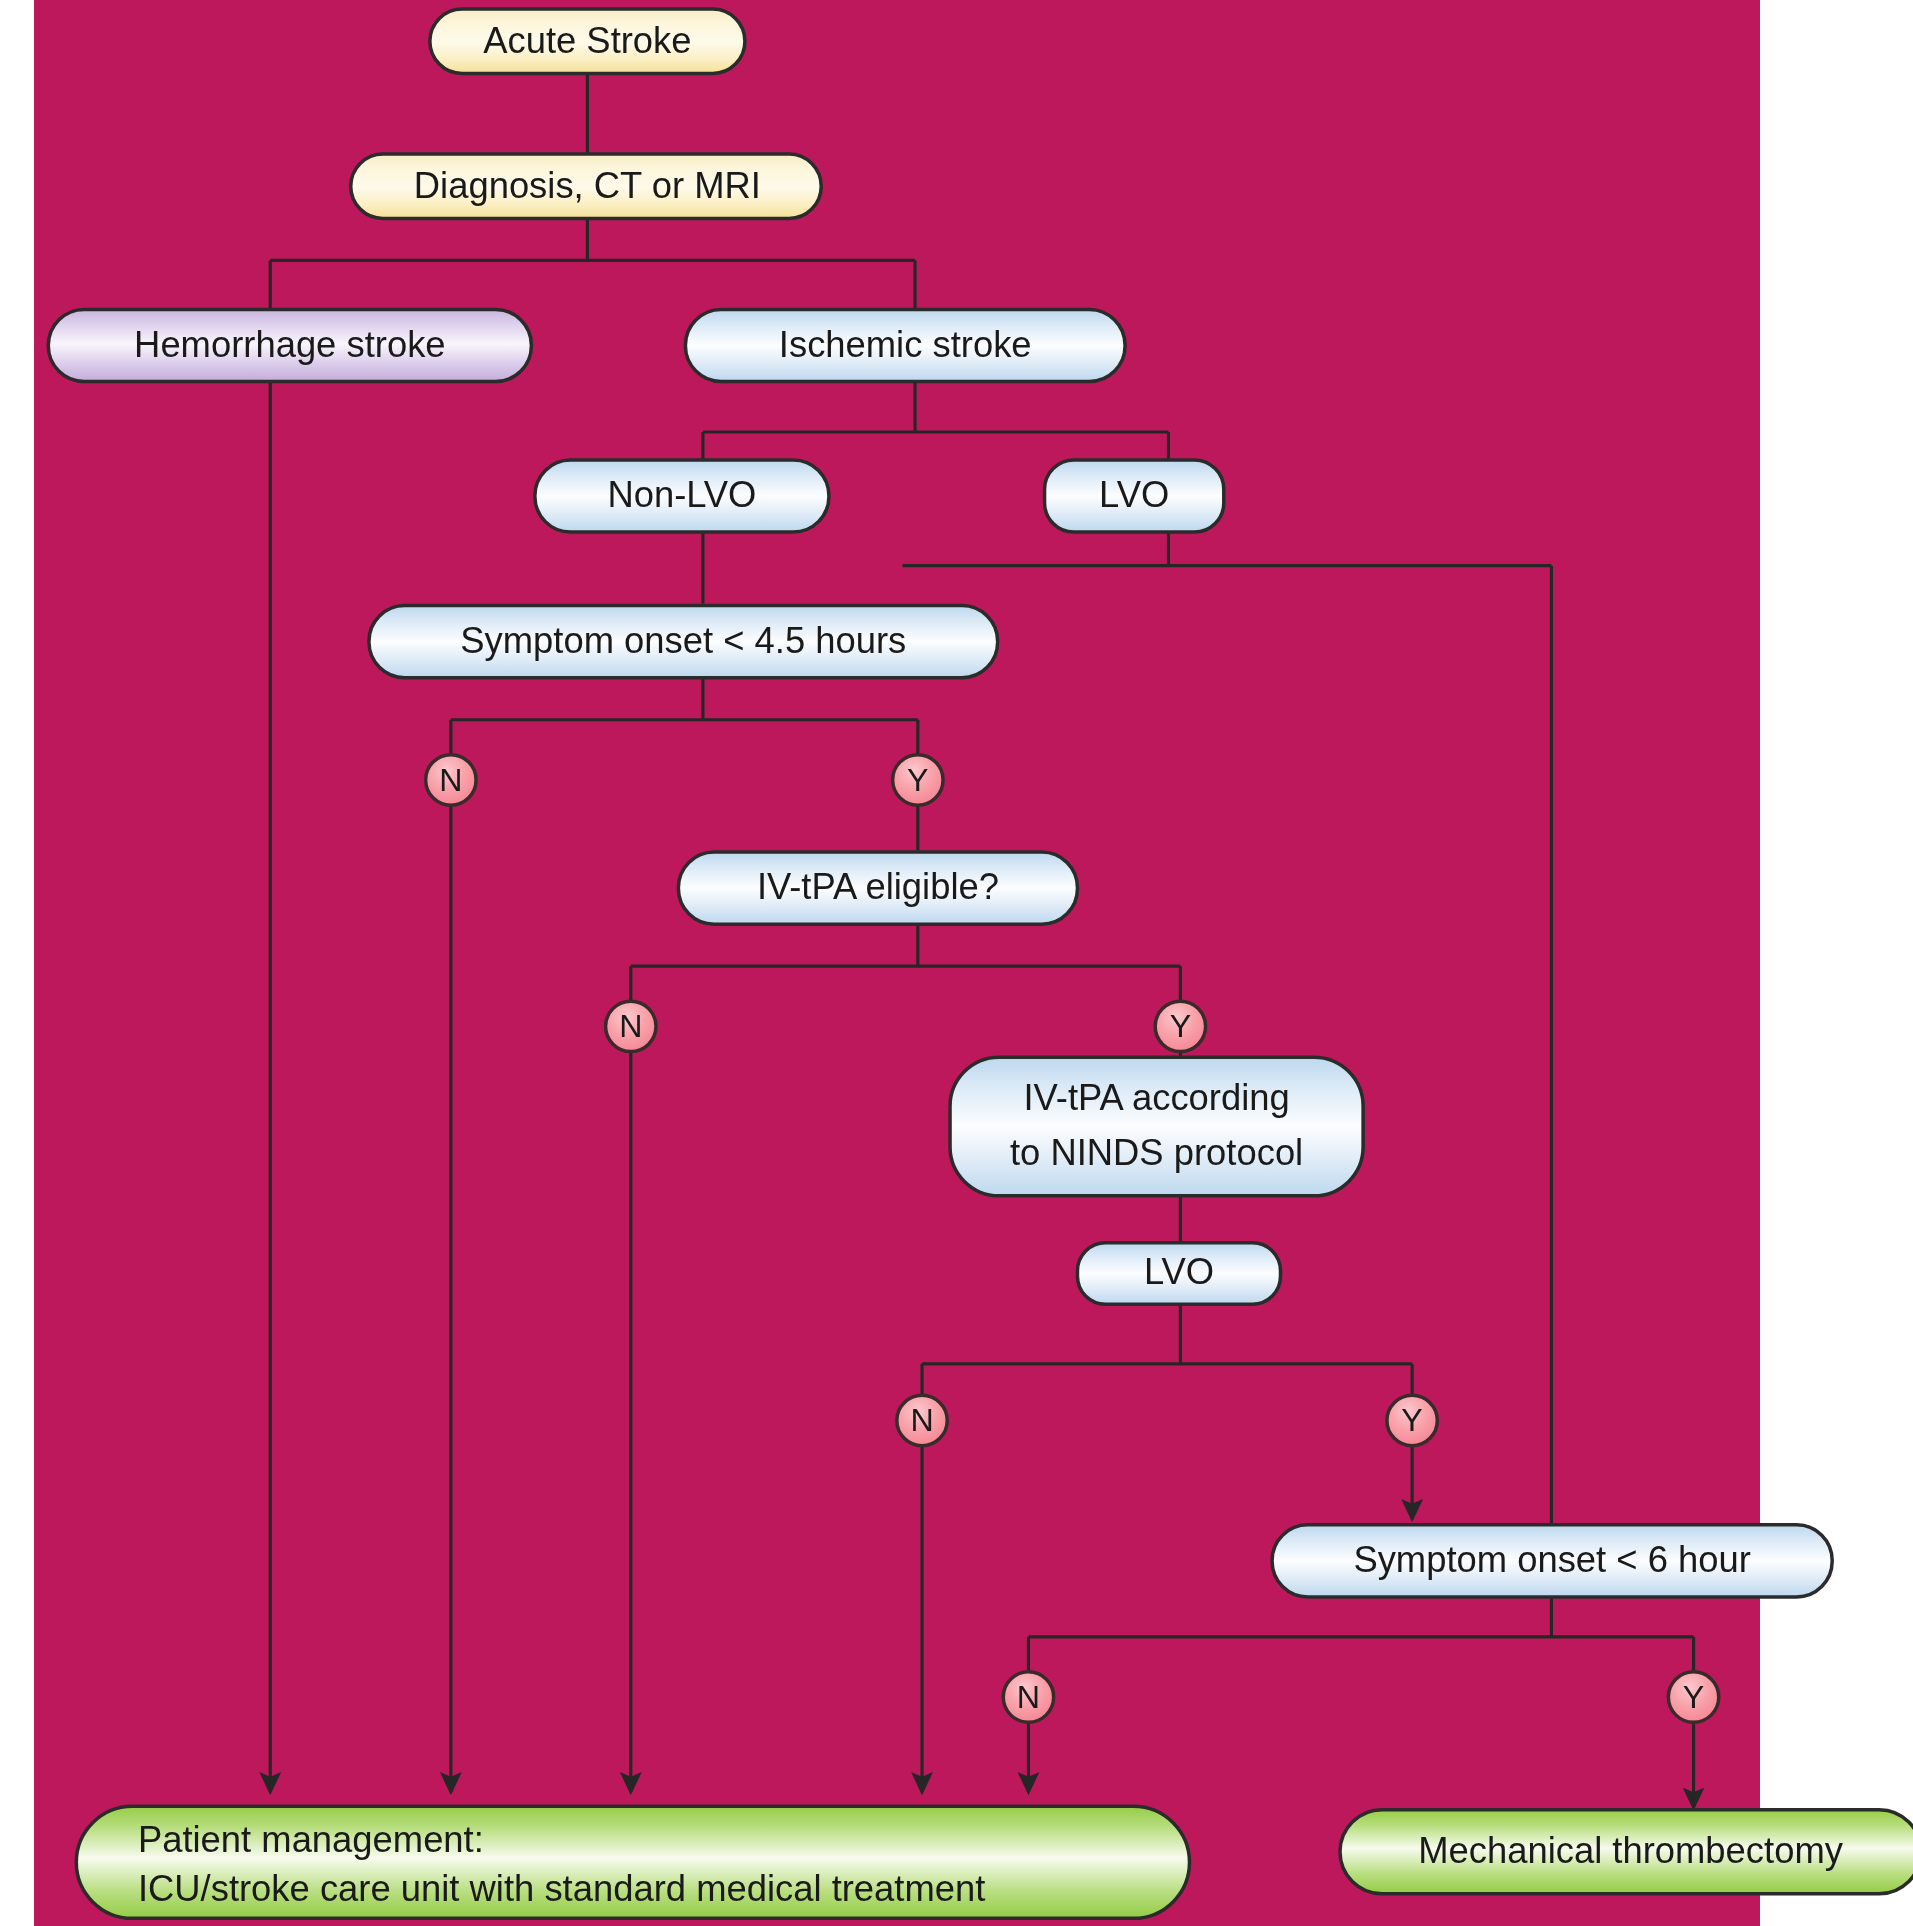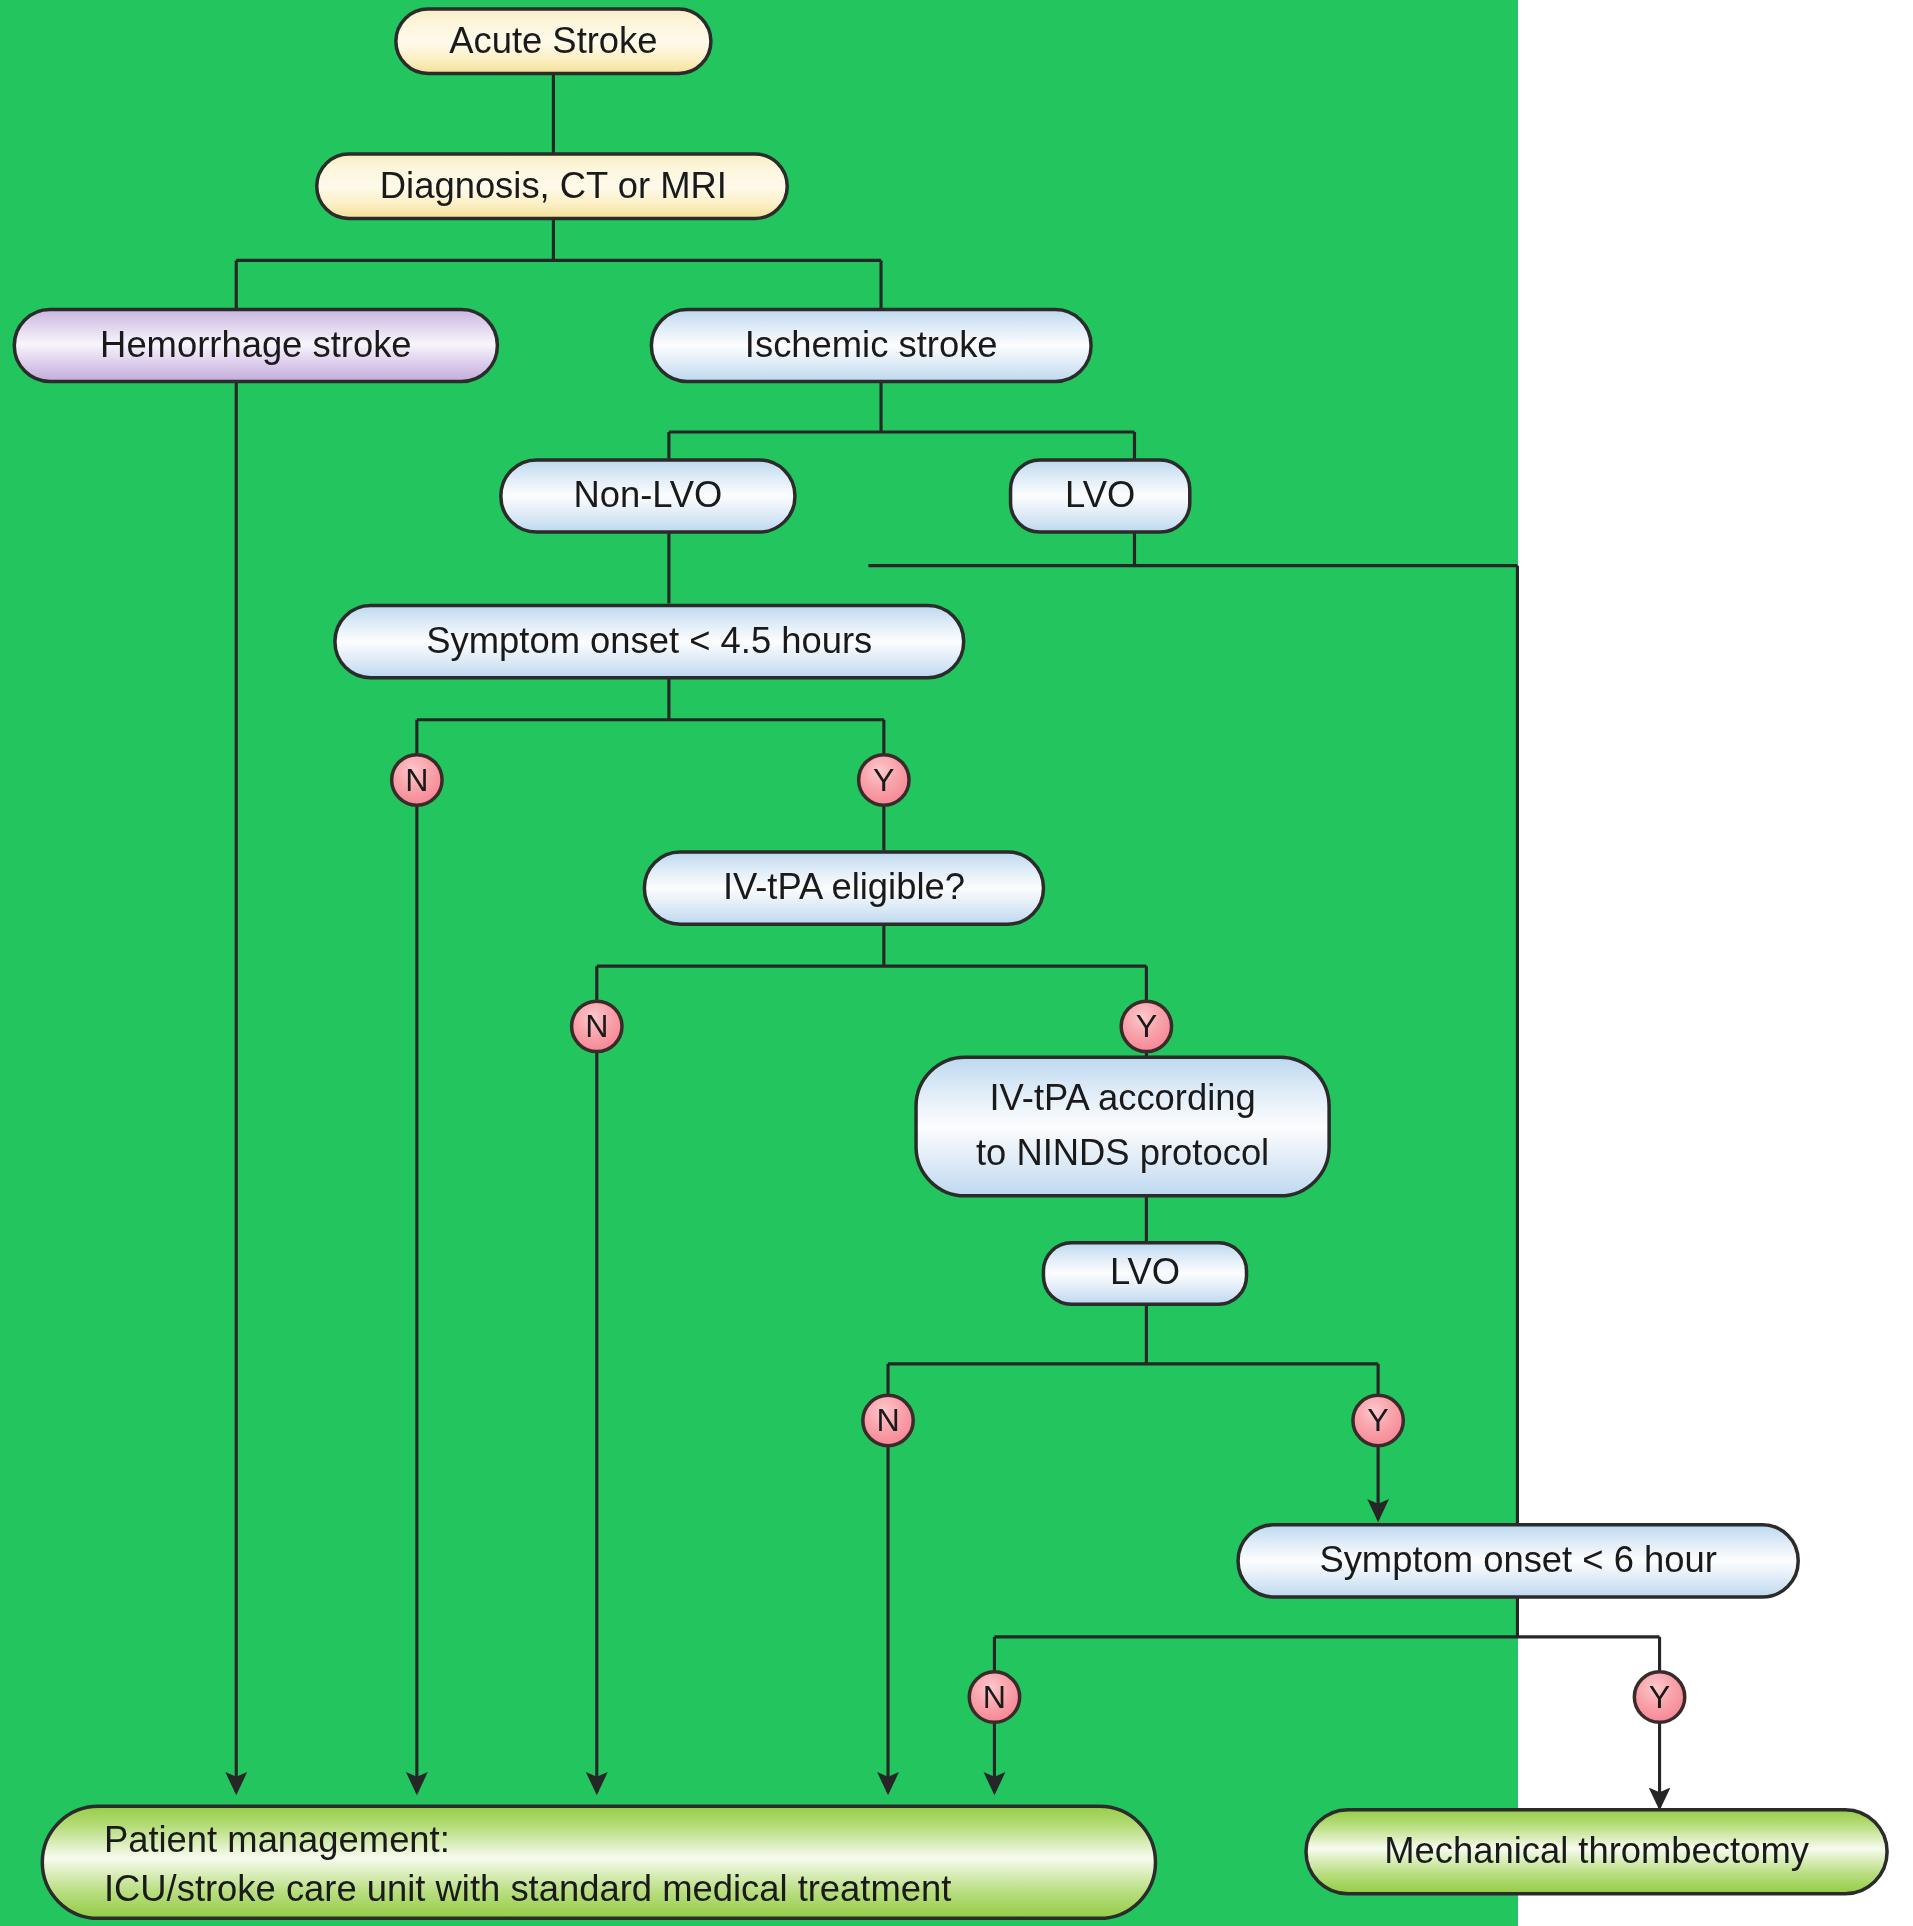--- a/index.html
+++ b/index.html
@@ -1,21 +1,21 @@
 <!DOCTYPE html>
 <html style="font-size:11.2px"><head>
 <meta charset="utf-8">
 <style>
   html,body{margin:0;padding:0;background:#ffffff;}
   body{
     width:1914px;height:1926px;
     font-family:"Liberation Sans", sans-serif;
     overflow:hidden;
   }
-  #chart-root{position:relative;width:1518px;height:1926px;background:#22c55e;}
+  #chart-root{position:relative;width:1726px;height:1926px;background:#be185d;margin-left:34px;}
   svg#flow{position:absolute;left:0;top:0;width:1914px;height:1926px;display:block;}
   .node-label{
     font-family:"Liberation Sans", sans-serif;
     fill:#1a1a1a;
     text-anchor:middle;
     dominant-baseline:middle;
   }
   .node-label.left{text-anchor:start;}
   .yn-label{
     font-family:"Liberation Sans", sans-serif;

